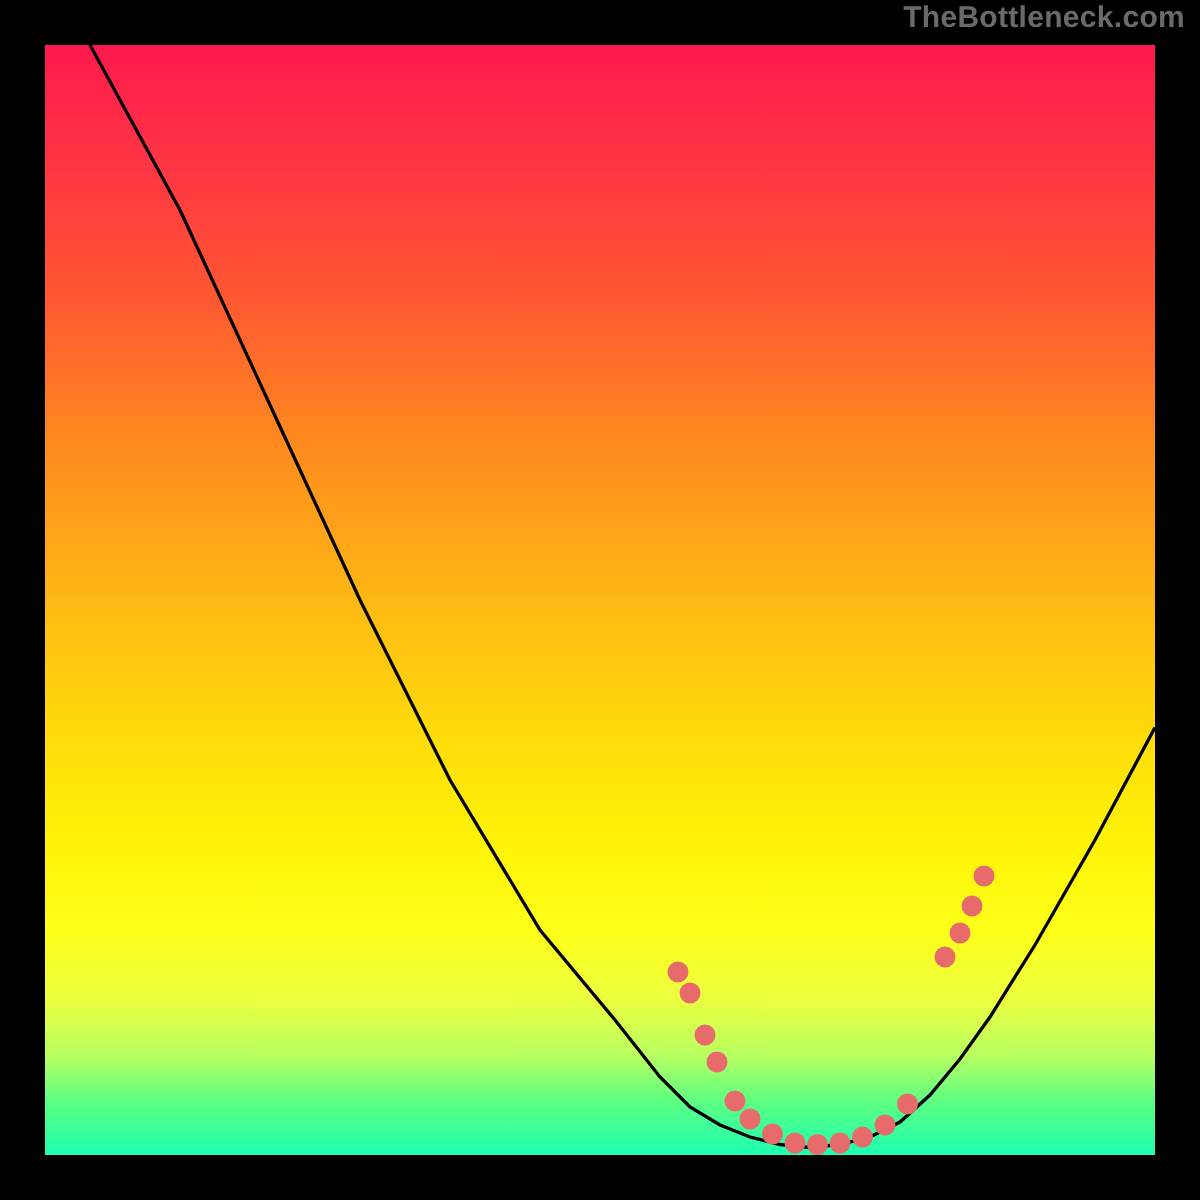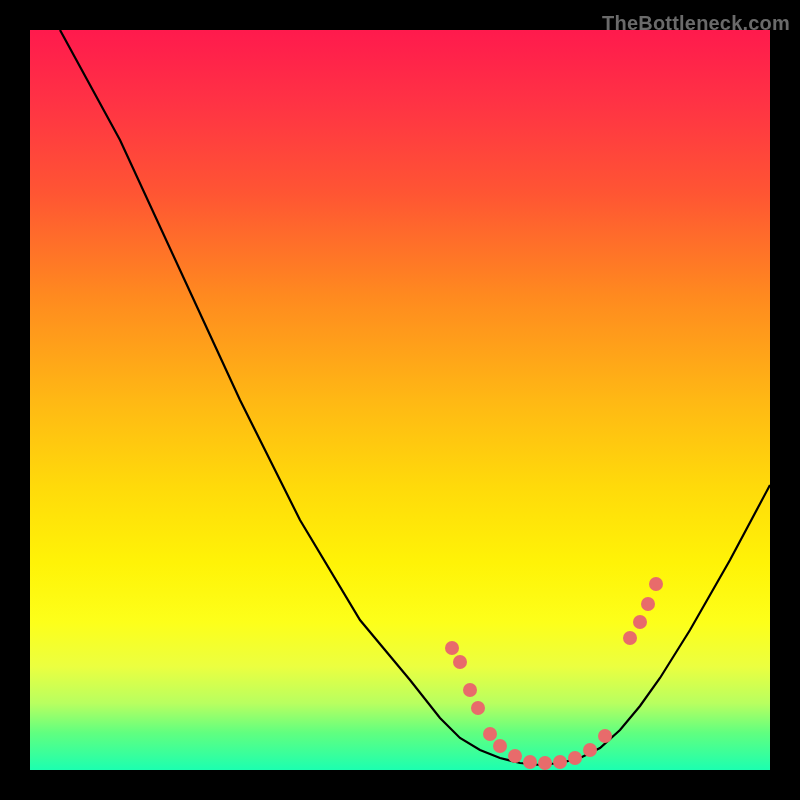--- a/index.html
+++ b/index.html
@@ -27,21 +27,21 @@
       #ffdb0a 62%,
       #fff307 72%,
       #fdff1a 80%,
       #ebff40 86%,
       #b8ff60 91%,
       #60ff80 95%,
       #1cffb0 100%);
   }
   .watermark {
     position: absolute;
-    top: 12px;
+    top: 1px;
     right: 10px;
     color: #6a6a6a;
     font-size: 20px;
     font-weight: bold;
     letter-spacing: 0.2px;
   }
   svg.plot {
     position: absolute;
     left: 0;
     top: 0;

